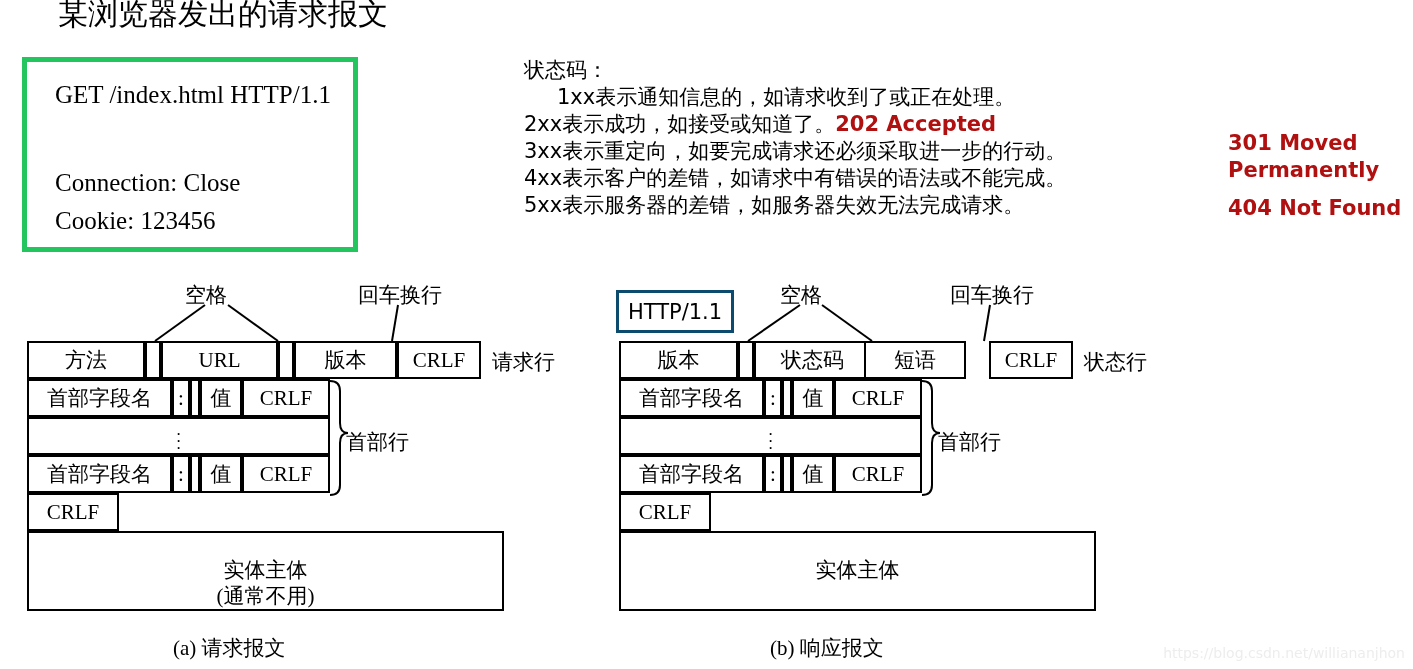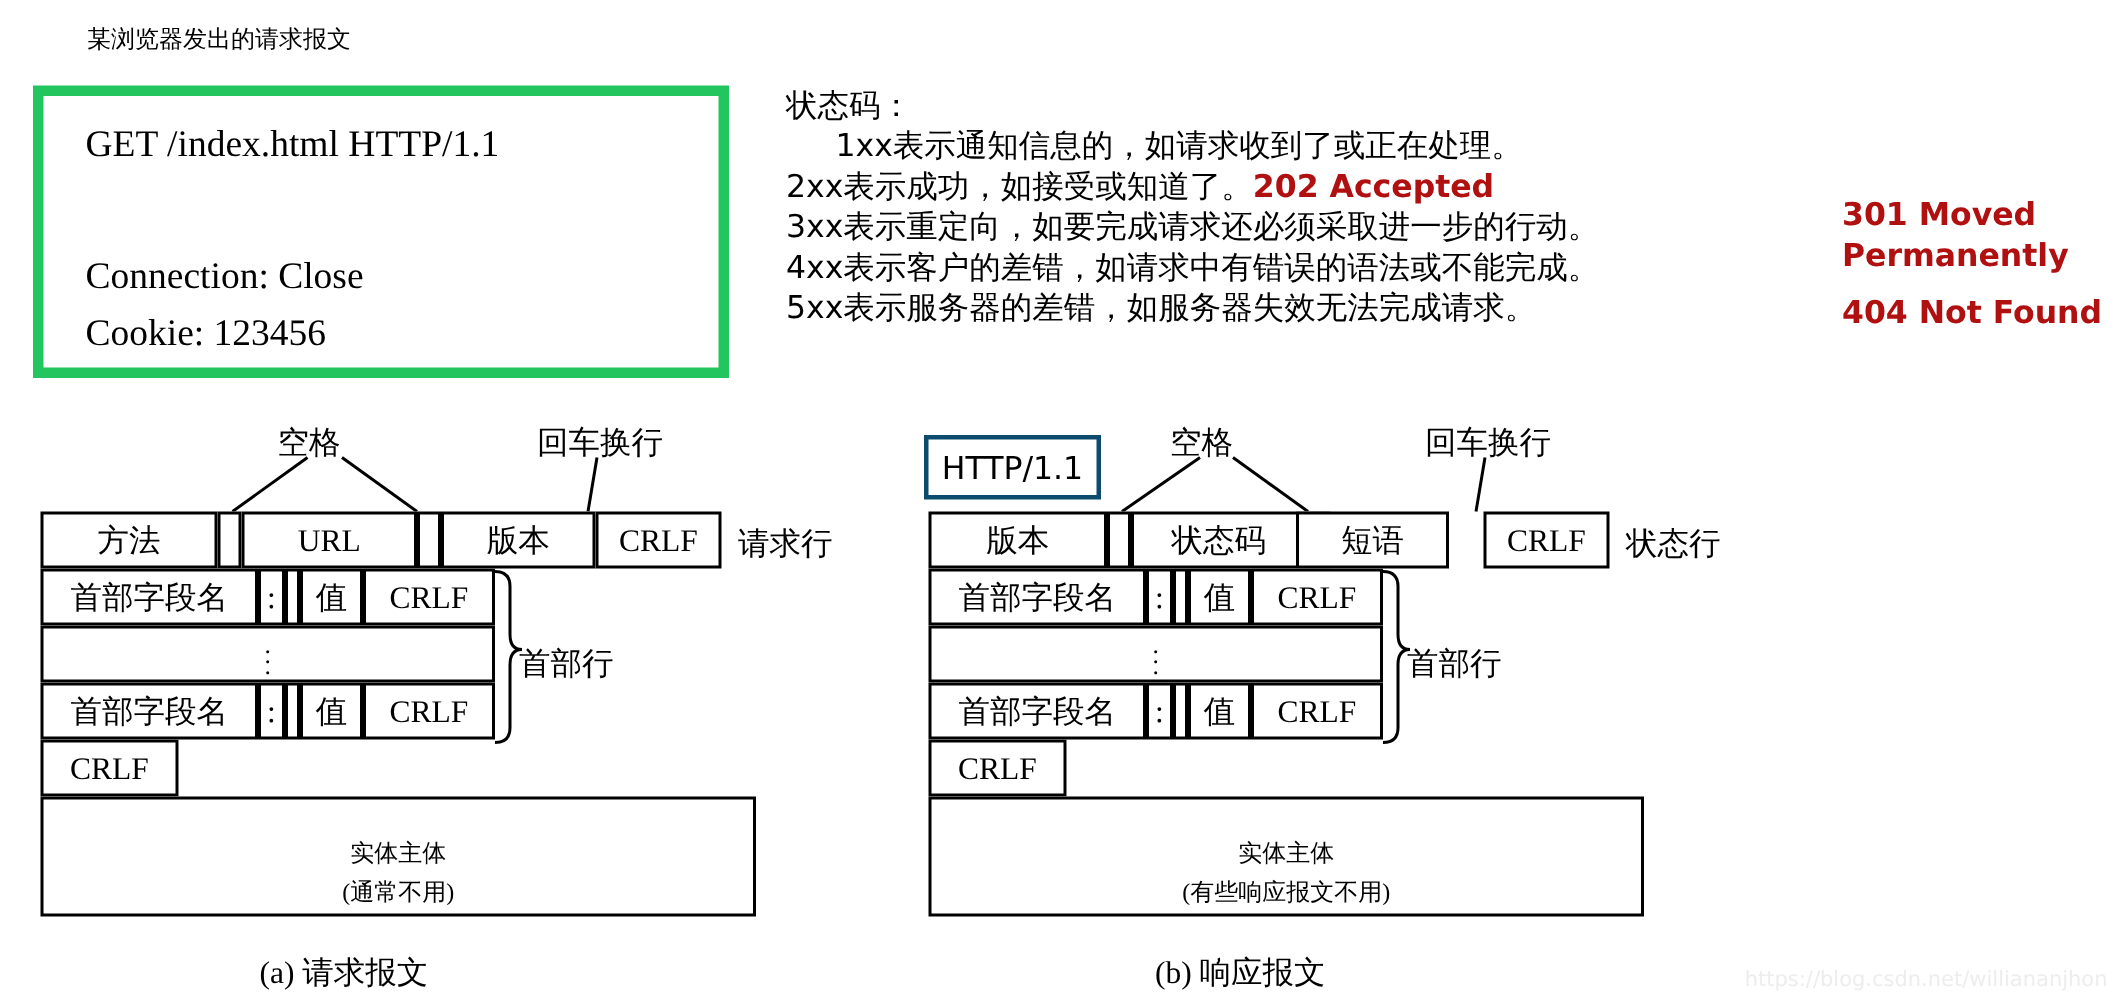--- a/index.html
+++ b/index.html
@@ -12,29 +12,29 @@
     height: 669px;
     position: relative;
     overflow: hidden;
     font-family: "Liberation Serif", "DejaVu Serif", serif;
     color: #000000;
   }
   .abs { position: absolute; }
 
   
   #sample-title {
-    left: 58px; top: 13px;
-    font-size: 16px;
+    left: 58px; top: 0;
+    font-size: 30px;
     line-height: 28px;
     white-space: nowrap;
   }
   #sample-box {
     left: 22px; top: 57px;
-    width: 464px; height: 195px;
-    border: 7px solid #22c55e;
+    width: 336px; height: 195px;
+    border: 5px solid #22c55e;
     box-sizing: border-box;
     background: #fff;
   }
   #sample-box .line {
     position: absolute;
     left: 28px;
     font-size: 25px;
     line-height: 30px;
     white-space: nowrap;
   }
@@ -116,21 +116,21 @@
     position: absolute;
     font-size: 21px;
     white-space: nowrap;
   }
   .body-cell {
     position: absolute;
     border: 2px solid #000;
     box-sizing: border-box;
     background: #fff;
     text-align: center;
-    font-size: 16px;
+    font-size: 21px;
     line-height: 26px;
     padding-top: 24px;
   }
   .brace-label {
     position: absolute;
     font-size: 21px;
     white-space: nowrap;
   }
   #http-version-tag {
     position: absolute;
@@ -283,19 +283,18 @@
   <div class="cell hdrrow" style="left:782px; top:455px; width:10px;"></div>
   <div class="cell hdrrow" style="left:792px; top:455px; width:42px;">值</div>
   <div class="cell hdrrow" style="left:834px; top:455px; width:88px;">CRLF</div>
 
   <div class="brace-label" style="left:938px; top:428px;">首部行</div>
 
   <div class="cell" style="left:619px; top:493px; width:92px; height:38px;">CRLF</div>
 
   <div class="body-cell" style="left:619px; top:531px; width:477px; height:80px;">
     <div>实体主体</div>
-    <div>(有些响应报文不用)</div>
   </div>
 
   <div class="caption" style="left:770px; top:634px;">(b) 响应报文</div>
 </div>
 
 <div id="watermark">https://blog.csdn.net/williananjhon</div>
 
 </body></html>

